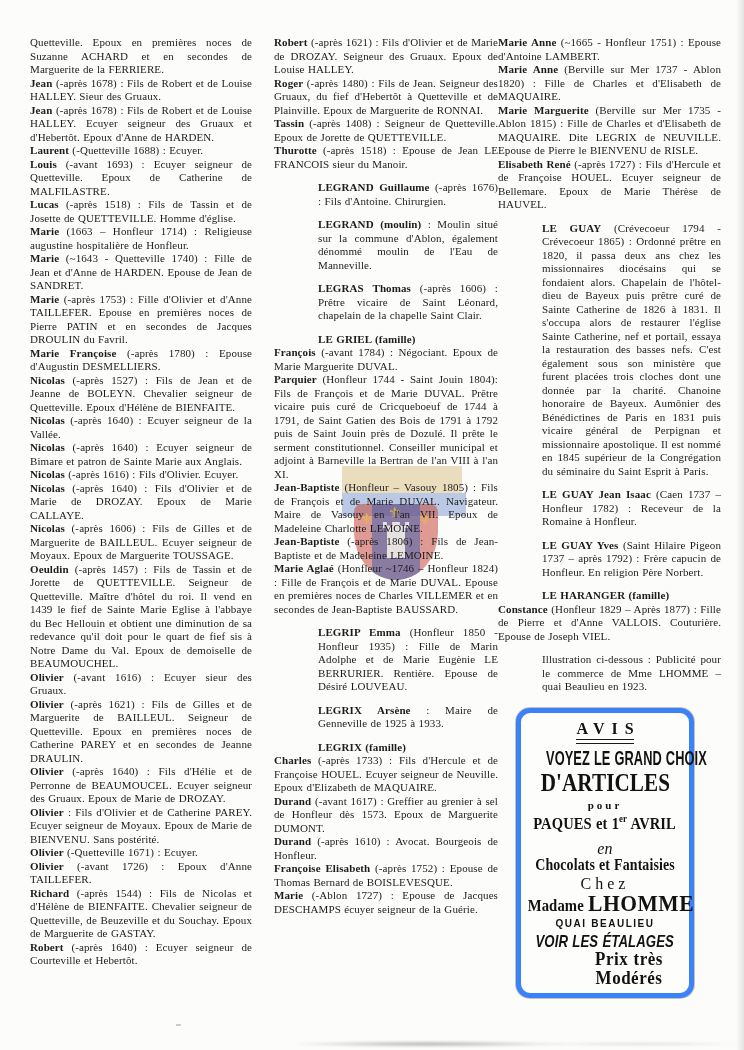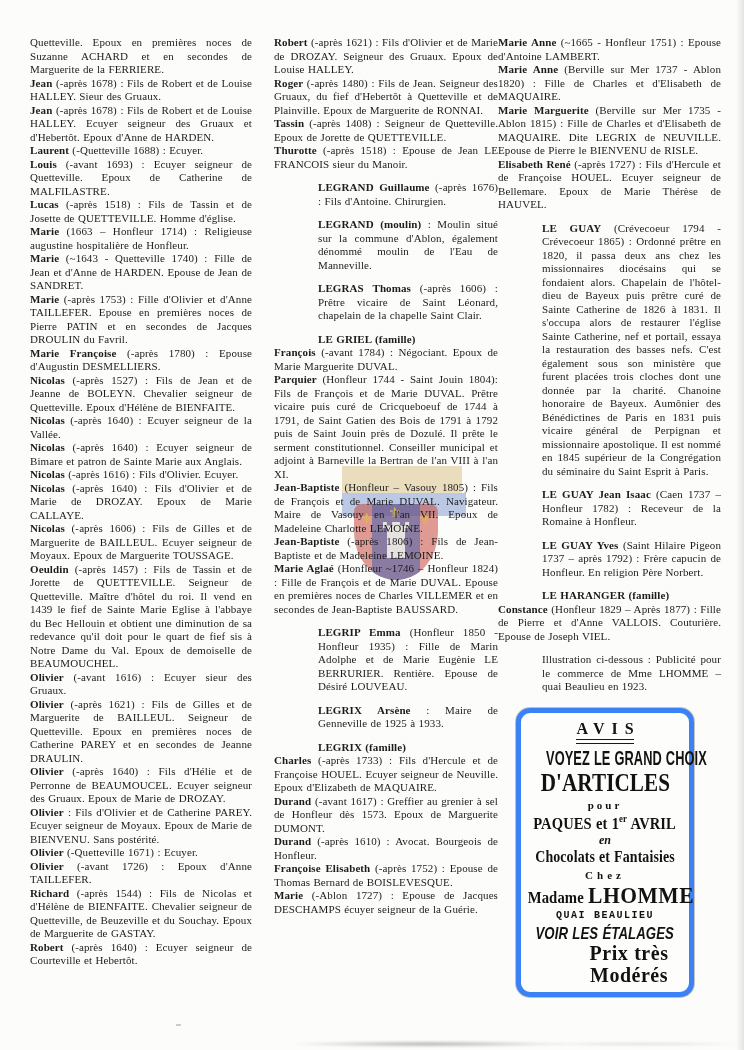--- a/index.html
+++ b/index.html
@@ -65,31 +65,31 @@
   .ad-avis{font-weight:bold;font-size:16px;letter-spacing:7px;padding-left:7px;font-family:"Liberation Serif",serif;}
   .ad-rule{width:58px;height:3px;margin:2px auto 3px auto;border-top:1px solid #1a1a1a;border-bottom:1px solid #1a1a1a;}
   .ad-l1{font-family:"Liberation Sans",sans-serif;font-weight:bold;font-size:16px;white-space:nowrap;
          display:inline-block;transform:scale(.80,1.30);transform-origin:center;margin-top:4px;}
   .ad-l2{font-family:"Liberation Serif",serif;font-weight:bold;font-size:22px;white-space:nowrap;
          display:inline-block;transform:scale(.96,1.18);margin-top:3px;}
   .ad-pour{font-weight:bold;font-size:11px;letter-spacing:3px;margin-top:5px;font-family:"Liberation Serif",serif;}
   .ad-paques{font-family:"Liberation Serif",serif;font-weight:bold;font-size:15px;white-space:nowrap;
          display:inline-block;transform:scale(.97,1.15);margin-top:2px;}
   .ad-paques sup{font-size:9px;}
-  .ad-en{font-weight:bold;font-style:italic;font-size:12px;margin-top:3px;font-family:"Liberation Serif",serif;}
+  .ad-en{font-weight:normal;font-style:italic;font-size:16px;margin-top:11px;font-family:"Liberation Serif",serif;}
   .ad-choc{font-family:"Liberation Serif",serif;font-weight:bold;font-size:15px;white-space:nowrap;
          display:inline-block;transform:scale(.93,1.12);margin-top:2px;}
-  .ad-chez{font-weight:bold;font-size:11px;letter-spacing:4px;margin-top:3px;font-family:"Liberation Serif",serif;}
+  .ad-chez{font-weight:normal;font-size:16px;letter-spacing:4px;margin-top:3px;font-family:"Liberation Serif",serif;}
   .ad-madame{white-space:nowrap;margin-top:2px;display:inline-block;transform:scale(.98,1.05);}
   .ad-madame .mad{font-family:"Liberation Serif",serif;font-weight:bold;font-size:15px;}
   .ad-madame .lho{font-family:"Liberation Serif",serif;font-weight:bold;font-size:22px;letter-spacing:.5px;}
-  .ad-quai{font-family:Liberation Mono, monospace;font-weight:bold;font-size:10px;letter-spacing:1.5px;margin-top:2px;}
+  .ad-quai{font-family:Liberation Sans, sans-serif;font-weight:bold;font-size:10px;letter-spacing:1.5px;margin-top:2px;}
   .ad-voir{font-family:"Liberation Sans",sans-serif;font-weight:bold;font-style:italic;font-size:15px;white-space:nowrap;
          display:inline-block;transform:scale(.88,1.1);margin-top:2px;}
-  .ad-prix{font-family:"Liberation Serif",serif;font-weight:bold;font-size:20px;letter-spacing:.5px;margin-top:2px;
+  .ad-prix{font-family:"Liberation Serif",serif;font-weight:bold;font-size:17px;letter-spacing:.5px;margin-top:2px;
          display:inline-block;transform:scale(1,1.05);padding-left:48px;}
   .ad-line-wrap{line-height:1.05;}
   
   .edge-right{
     position:absolute;right:0;top:0;width:8px;height:100%;z-index:3;
     background:linear-gradient(to right, rgba(0,0,0,0), rgba(140,140,140,.22));
   }
   .smudge{
     position:absolute;left:295px;top:1041px;width:270px;height:6px;z-index:3;
     background:radial-gradient(ellipse at center, rgba(90,90,90,.45), rgba(90,90,90,0) 75%);

